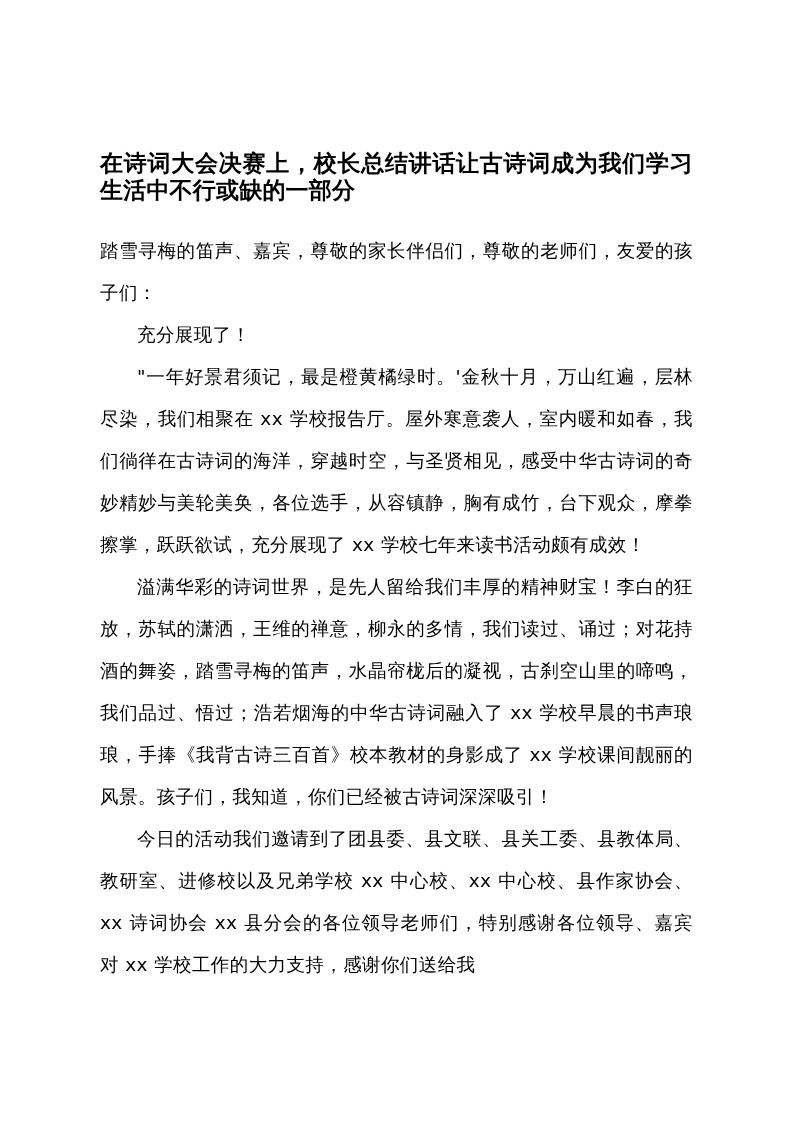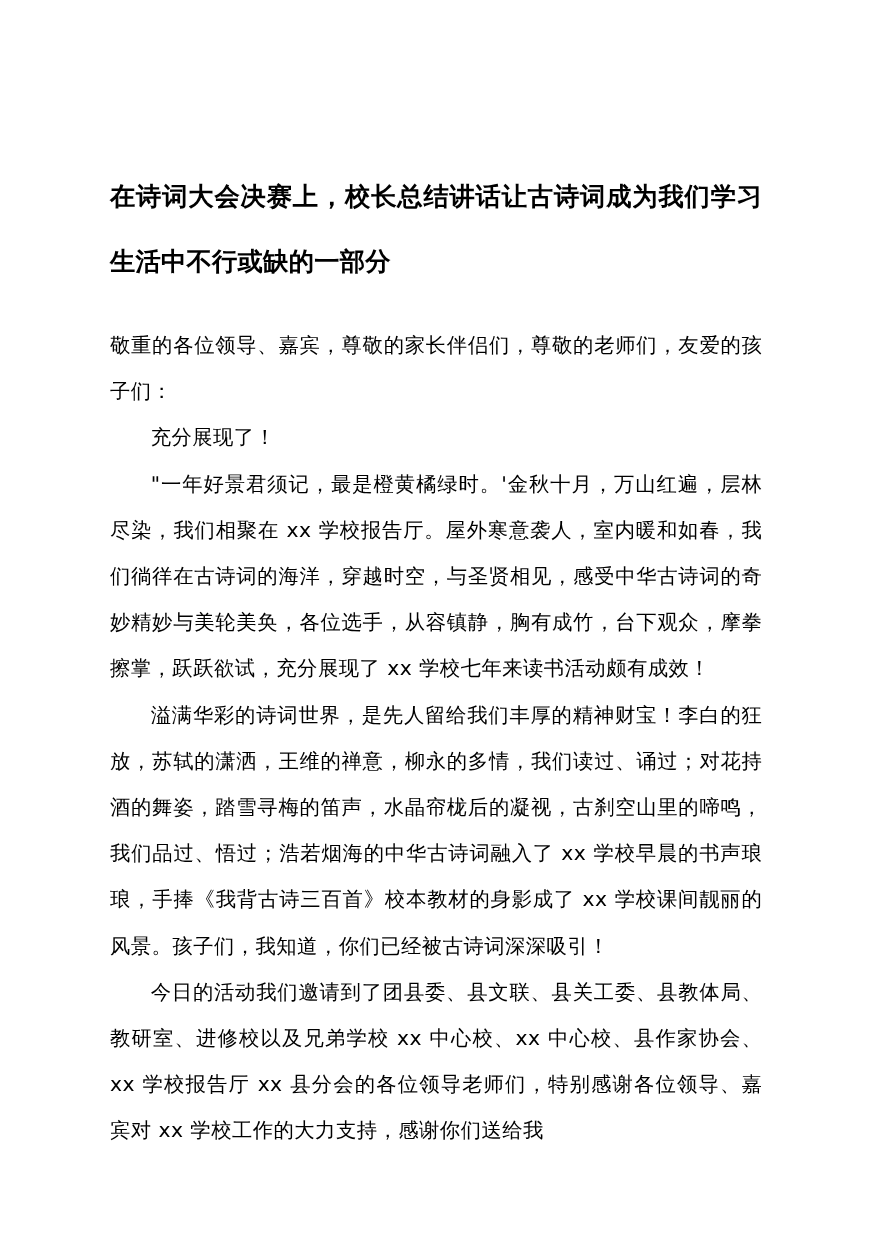--- a/index.html
+++ b/index.html
@@ -18,21 +18,21 @@
     width: 793px;
     height: 1122px;
     box-sizing: border-box;
     padding: 150px 100px 60px 100px;
     position: relative;
   }
   .doc-title {
     font-family: "DejaVu Sans", "Liberation Sans", sans-serif;
     font-weight: bold;
     font-size: 23px;
-    line-height: 59px;
+    line-height: 27px;
     text-align: justify;
     text-justify: inter-ideograph;
     margin: 0 0 26px 0;
     letter-spacing: 0.2px;
   }
   .body-text p {
     margin: 0;
     font-size: 18.5px;
     line-height: 42px;
     text-align: justify;
@@ -46,20 +46,20 @@
   }
 </style>
 </head>
 <body>
 
 <div class="page">
 
   <h1 class="doc-title">在诗词大会决赛上，校长总结讲话让古诗词成为我们学习生活中不行或缺的一部分</h1>
 
   <div class="body-text">
-    <p>敬重的各位领导、嘉宾，尊敬的家长伴侣们，尊敬的老师们，友爱的孩子们：</p>
+    <p>踏雪寻梅的笛声、嘉宾，尊敬的家长伴侣们，尊敬的老师们，友爱的孩子们：</p>
     <p class="indent">充分展现了！</p>
     <p class="indent">"一年好景君须记，最是橙黄橘绿时。'金秋十月，万山红遍，层林尽染，我们相聚在 xx 学校报告厅。屋外寒意袭人，室内暖和如春，我们徜徉在古诗词的海洋，穿越时空，与圣贤相见，感受中华古诗词的奇妙精妙与美轮美奂，各位选手，从容镇静，胸有成竹，台下观众，摩拳擦掌，跃跃欲试，充分展现了 xx 学校七年来读书活动颇有成效！</p>
     <p class="indent">溢满华彩的诗词世界，是先人留给我们丰厚的精神财宝！李白的狂放，苏轼的潇洒，王维的禅意，柳永的多情，我们读过、诵过；对花持酒的舞姿，踏雪寻梅的笛声，水晶帘栊后的凝视，古刹空山里的啼鸣，我们品过、悟过；浩若烟海的中华古诗词融入了 xx 学校早晨的书声琅琅，手捧《我背古诗三百首》校本教材的身影成了 xx 学校课间靓丽的风景。孩子们，我知道，你们已经被古诗词深深吸引！</p>
-    <p class="indent">今日的活动我们邀请到了团县委、县文联、县关工委、县教体局、教研室、进修校以及兄弟学校 xx 中心校、xx 中心校、县作家协会、xx 学校报告厅 xx 县分会的各位领导老师们，特别感谢各位领导、嘉宾对 xx 学校工作的大力支持，感谢你们送给我</p>
+    <p class="indent">今日的活动我们邀请到了团县委、县文联、县关工委、县教体局、教研室、进修校以及兄弟学校 xx 中心校、xx 中心校、县作家协会、xx 诗词协会 xx 县分会的各位领导老师们，特别感谢各位领导、嘉宾对 xx 学校工作的大力支持，感谢你们送给我</p>
   </div>
 
 </div>
 
 </body></html>

